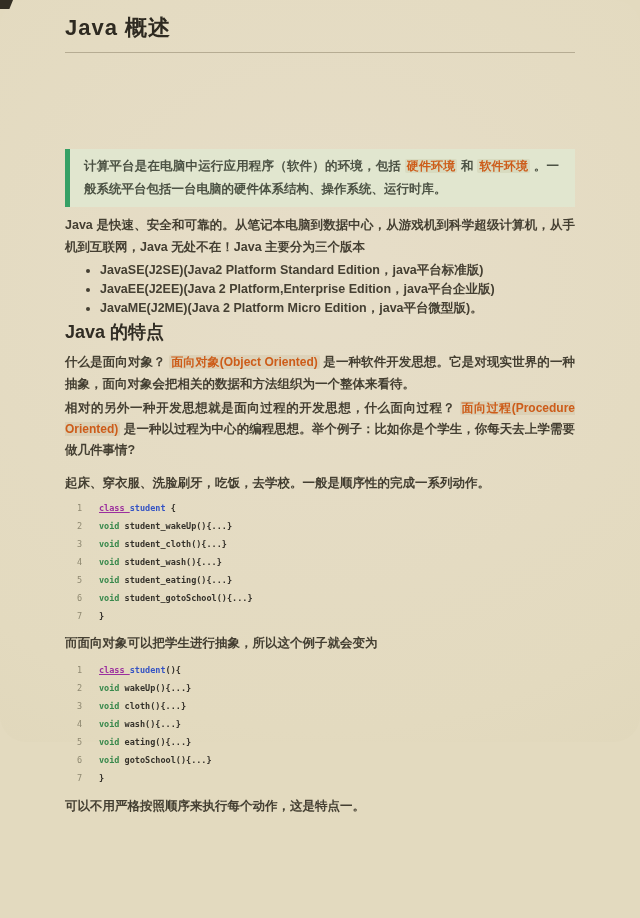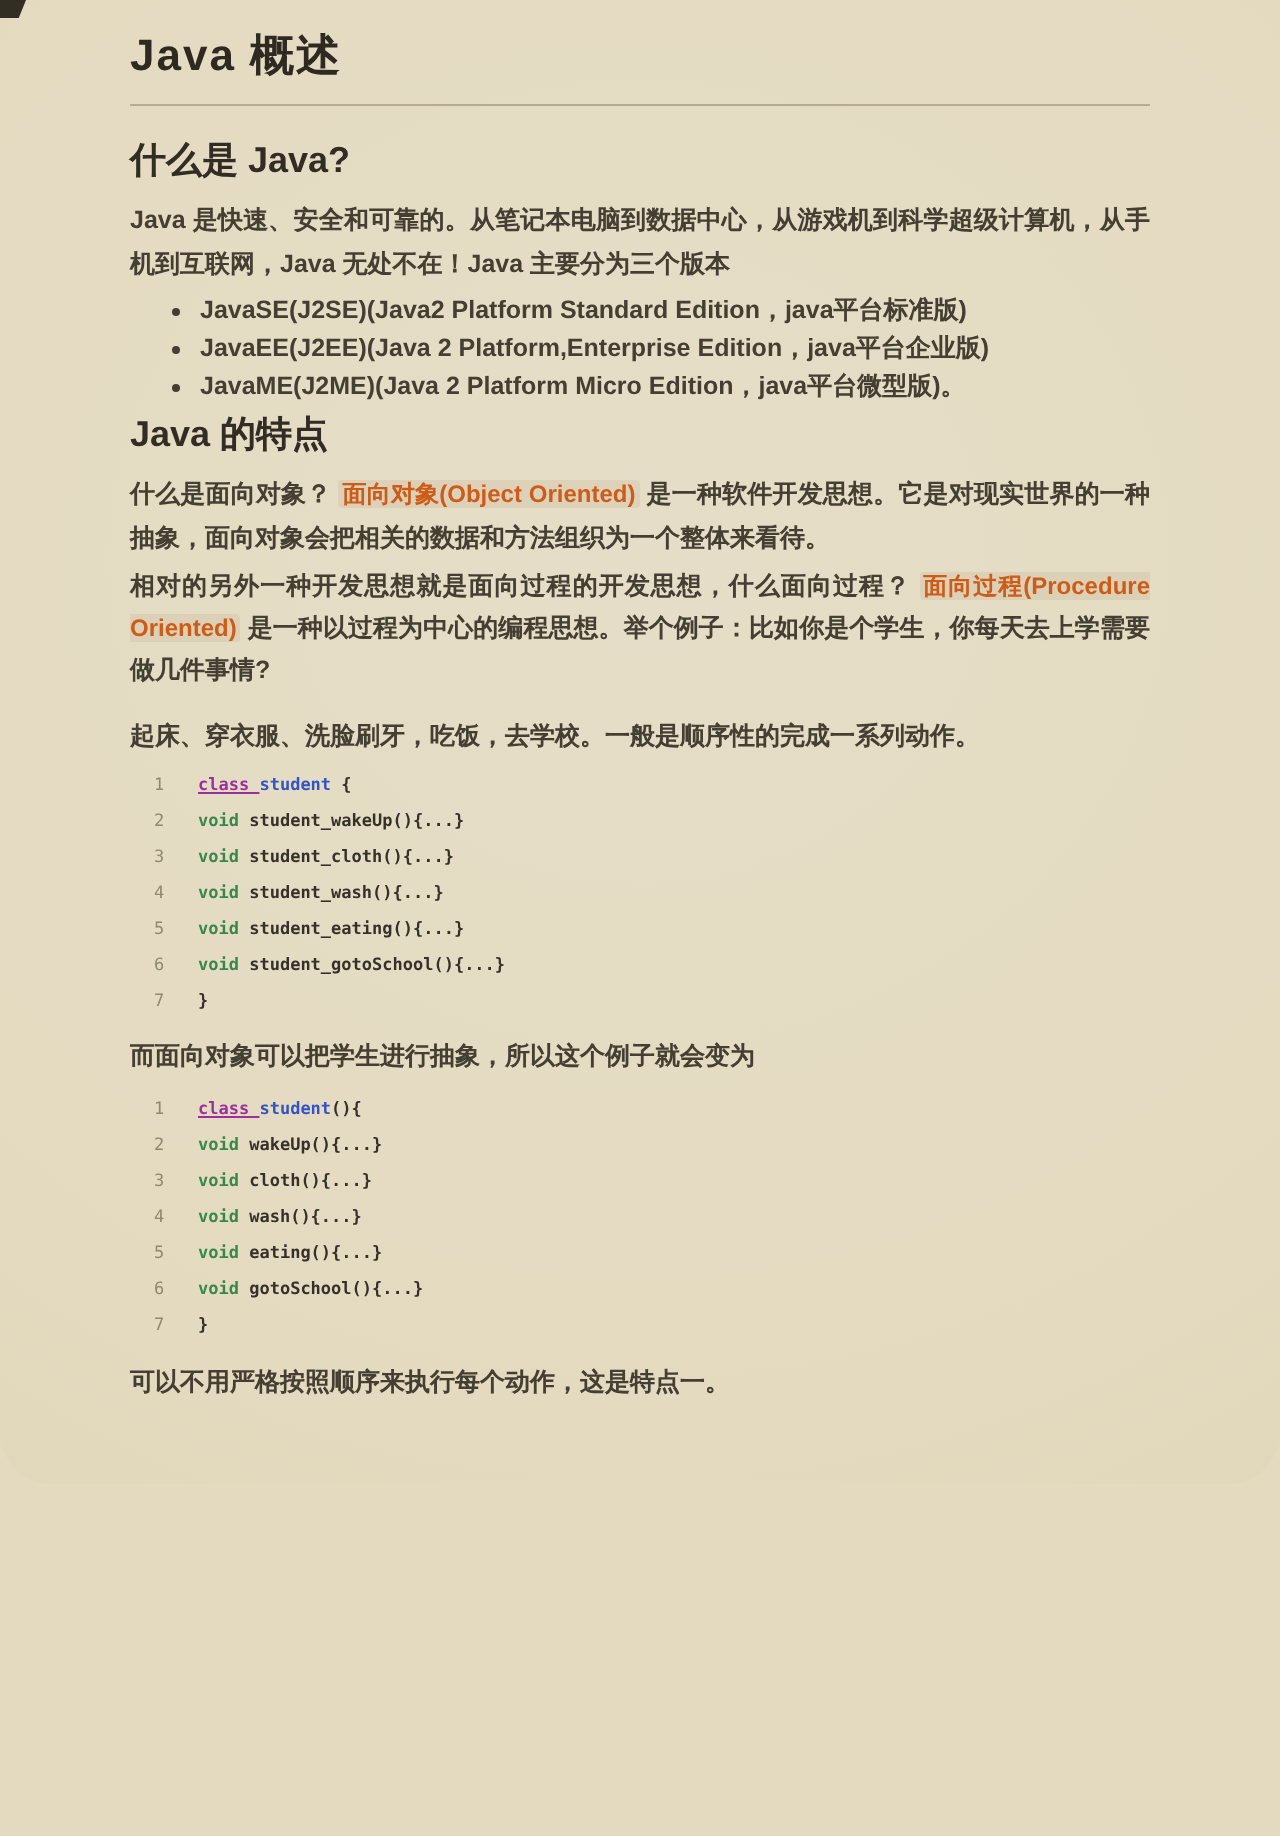--- a/index.html
+++ b/index.html
@@ -83,23 +83,25 @@
 <body>
 
 <div class="page">
   <div class="corner"></div>
 
   <div class="content">
 
     <h1 class="doc-title">Java 概述</h1>
     <hr class="rule">
 
-    <h2 class="sec">什么是 Java?</h2>
 
 
+    <blockquote class="note">
+      <p><span>计算平台是在电脑中运行应用程序（软件）的环境，包括 </span><span class="icode">硬件环境</span><span> 和 </span><span class="icode">软件环境</span><span> 。一般系统平台包括一台电脑的硬件体系结构、操作系统、运行时库。</span></p>
+    </blockquote>
 
     <p class="para p2">Java 是快速、安全和可靠的。从笔记本电脑到数据中心，从游戏机到科学超级计算机，从手机到互联网，Java 无处不在！Java 主要分为三个版本</p>
 
     <ul class="list">
       <li>JavaSE(J2SE)(Java2 Platform Standard Edition，java平台标准版)</li>
       <li>JavaEE(J2EE)(Java 2 Platform,Enterprise Edition，java平台企业版)</li>
       <li>JavaME(J2ME)(Java 2 Platform Micro Edition，java平台微型版)。</li>
     </ul>
 
     <h2 class="sec sec2">Java 的特点</h2>

